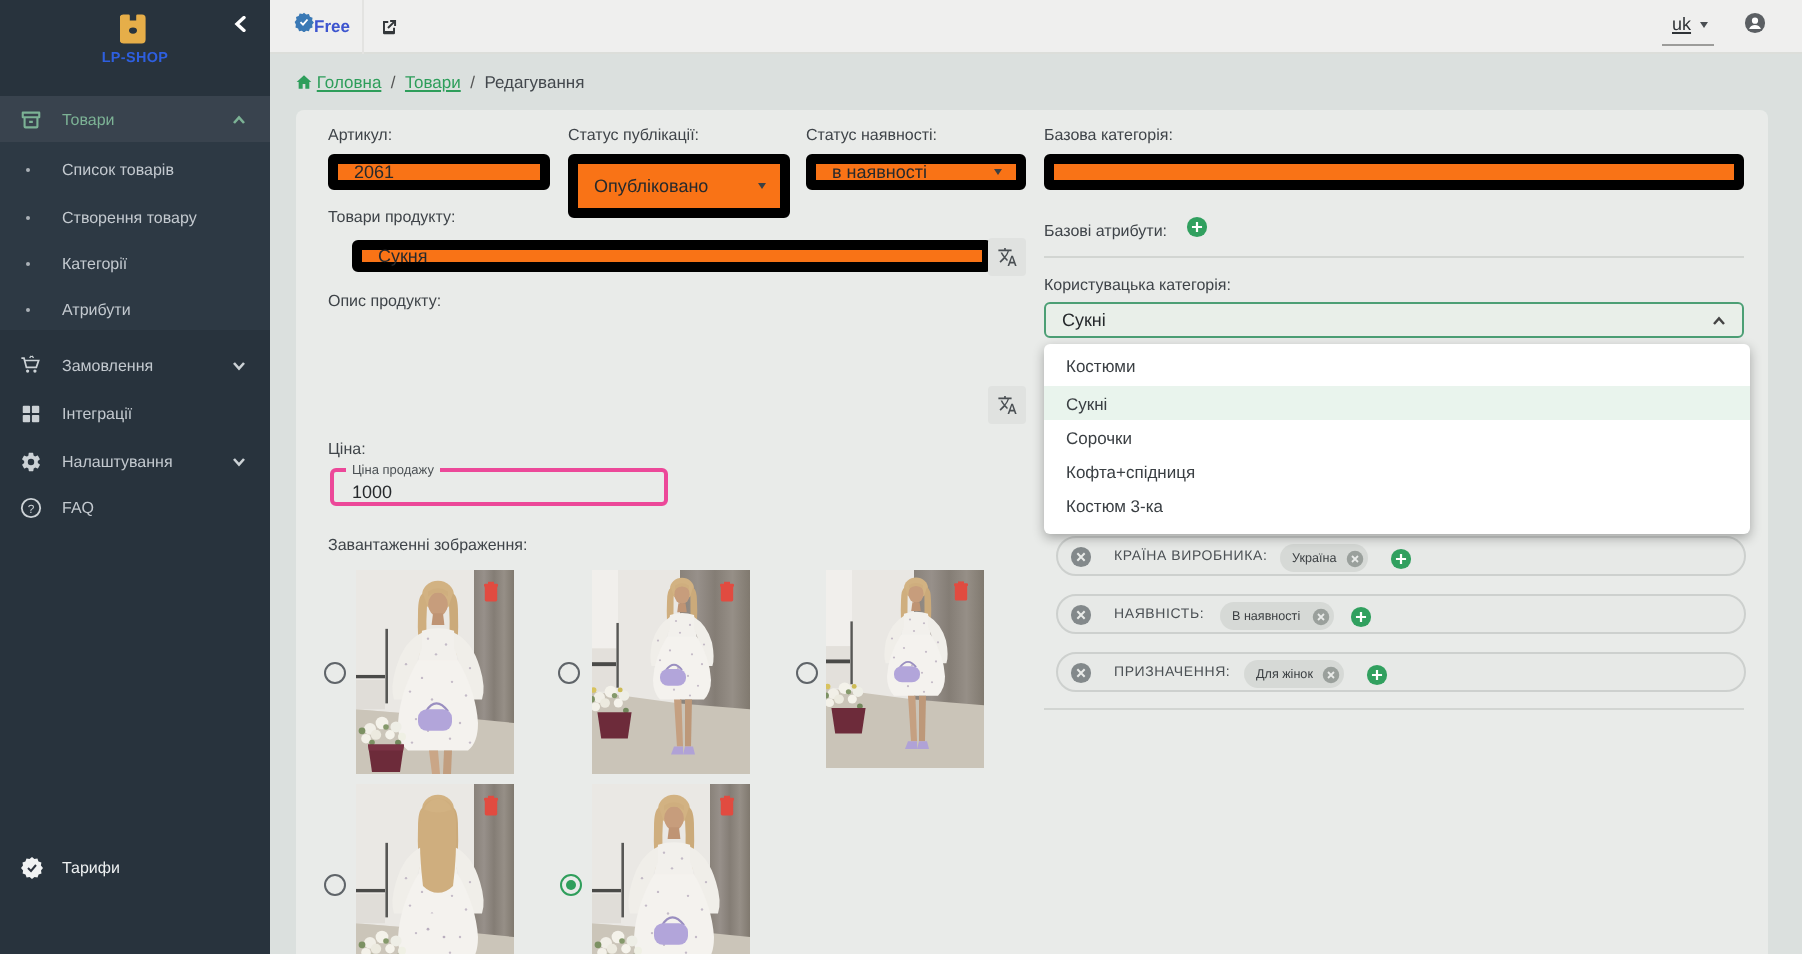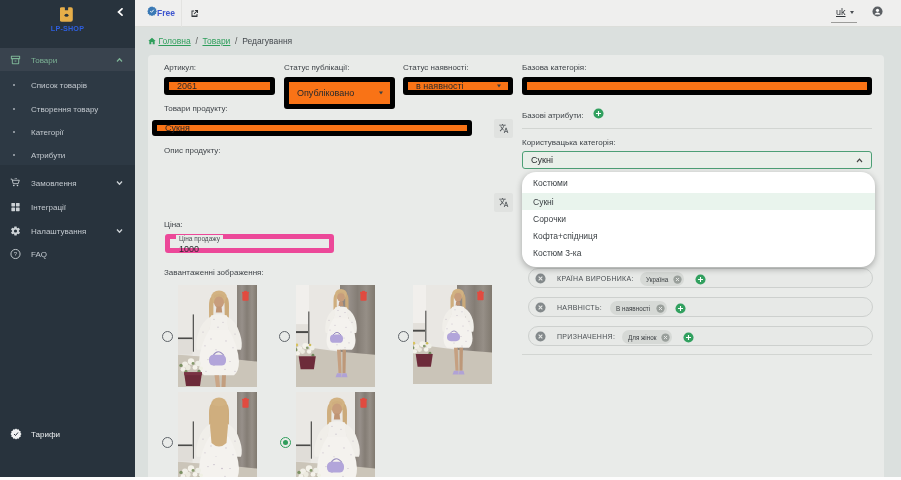--- a/index.html
+++ b/index.html
@@ -170,36 +170,36 @@
       <div class="caretd"></div>
     </div>
 
   <div class="lab" style="left:255px;top:8px;">Статус наявності:</div>
   <div class="inp" style="left:255px;top:22px;width:110px;height:18px;">
       <div class="v">в наявності</div>
       <div class="caretd"></div>
     </div>
 
   <div class="lab" style="left:16px;top:49px;">Товари продукту:</div>
-  <div class="inp" style="left:4px;top:65px;width:320px;height:16px;">
+  <div class="inp" style="left:28px;top:65px;width:320px;height:16px;">
       <div class="v">Сукня</div>
     </div>
   <div class="tbtn" style="left:346px;top:64px;"><svg width="11" height="11" viewBox="0 0 24 24" style="margin:4px;">
         <path fill="#4a4f53" d="M12.9 15l-2.6-2.6.03-.03A17.9 17.9 0 0 0 14.1 5.7H17V3.9h-6.3V2.1H8.9v1.8H2.6v1.8h10a16 16 0 0 1-3.1 5.4A16 16 0 0 1 6.8 7.2H5a18 18 0 0 0 3.4 5.2L3.8 17l1.3 1.3 4.4-4.4 2.7 2.7z"></path>
         <path fill="#4a4f53" d="M18.5 10.5h-1.8L12.6 21.9h1.8l1-2.9h4.3l1 2.9h1.8zM16 17.2l1.5-4.6 1.6 4.6z"></path>
       </svg></div>
 
   <div class="lab" style="left:16px;top:91px;">Опис продукту:</div>
   <div class="tbtn" style="left:346px;top:138px;"><svg width="11" height="11" viewBox="0 0 24 24" style="margin:4px;">
         <path fill="#4a4f53" d="M12.9 15l-2.6-2.6.03-.03A17.9 17.9 0 0 0 14.1 5.7H17V3.9h-6.3V2.1H8.9v1.8H2.6v1.8h10a16 16 0 0 1-3.1 5.4A16 16 0 0 1 6.8 7.2H5a18 18 0 0 0 3.4 5.2L3.8 17l1.3 1.3 4.4-4.4 2.7 2.7z"></path>
         <path fill="#4a4f53" d="M18.5 10.5h-1.8L12.6 21.9h1.8l1-2.9h4.3l1 2.9h1.8zM16 17.2l1.5-4.6 1.6 4.6z"></path>
       </svg></div>
 
   <div class="lab" style="left:16px;top:165px;">Ціна:</div>
-  <div style="position:absolute;left:17px;top:179px;width:169px;height:19px;border:5px solid #ec4899;border-radius:3px;">
+  <div style="position:absolute;left:17px;top:179px;width:169px;height:19px;border:2px solid #ec4899;border-radius:3px;">
     <span style="position:absolute;left:6px;top:-4px;background:#e9ebe9;padding:0 3px;font-size:6.5px;color:#4b5054;white-space:nowrap;">Ціна продажу</span>
     <div style="position:absolute;left:9px;top:5px;font-size:9px;color:#26292c;">1000</div>
   </div>
 
   <div class="lab" style="left:16px;top:213px;">Завантаженні зображення:</div>
 
   <div class="lab" style="left:374px;top:8px;">Базова категорія:</div>
   <div class="inp" style="left:374px;top:22px;width:350px;height:18px;"></div>
 
   <div class="lab" style="left:374px;top:56px;">Базові атрибути:</div>
@@ -450,21 +450,21 @@
   <path d="M41 7.5 Q36 7.5 34 13 Q41 16 48 13 Q46 7.5 41 7.5 Z" fill="#d2b282"></path>
   <circle cx="44" cy="78" r="0.7" fill="#b9aebe"></circle>
     <circle cx="36" cy="74" r="0.7" fill="#b9aebe"></circle>
 </svg>
 <div class="radio" style="left:280px;top:437px;border-color:#2f9e5b;"></div>
 <div style="position:absolute;left:283px;top:440px;width:5px;height:5px;border-radius:50%;background:#2f9e5b;z-index:4;"></div>
 <svg class="photo" style="left:296px;top:392px;" viewBox="0 0 79 104" preserveAspectRatio="none">
     <use href="#ph"></use>
   </svg>
 
-<div style="position:absolute;left:522px;top:172px;width:353px;height:95px;background:#fff;border-radius:14px;box-shadow:0 2px 6px rgba(0,0,0,0.3);z-index:20;font-size:8.5px;color:#3a3f43;">
+<div style="position:absolute;left:522px;top:172px;width:353px;height:95px;background:#fff;border-radius:3px;box-shadow:0 2px 6px rgba(0,0,0,0.3);z-index:20;font-size:8.5px;color:#3a3f43;">
   <div style="position:absolute;left:0;top:21px;width:353px;height:17px;background:#e9f4ed;"></div>
   <div style="position:absolute;left:11px;top:6px;">Костюми</div>
   <div style="position:absolute;left:11px;top:25px;">Сукні</div>
   <div style="position:absolute;left:11px;top:42px;">Сорочки</div>
   <div style="position:absolute;left:11px;top:59px;">Кофта+спідниця</div>
   <div style="position:absolute;left:11px;top:76px;">Костюм 3-ка</div>
 </div>
 
 <div id="botstrip"></div>
 

